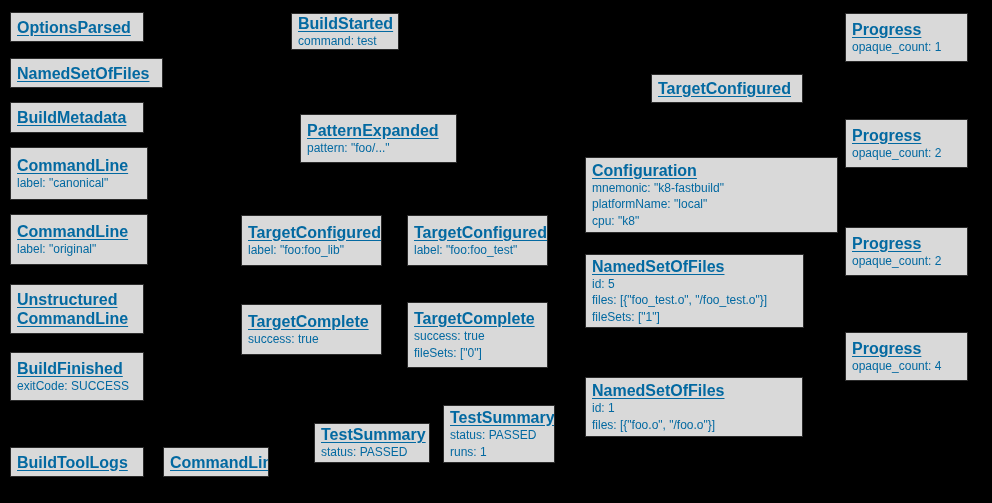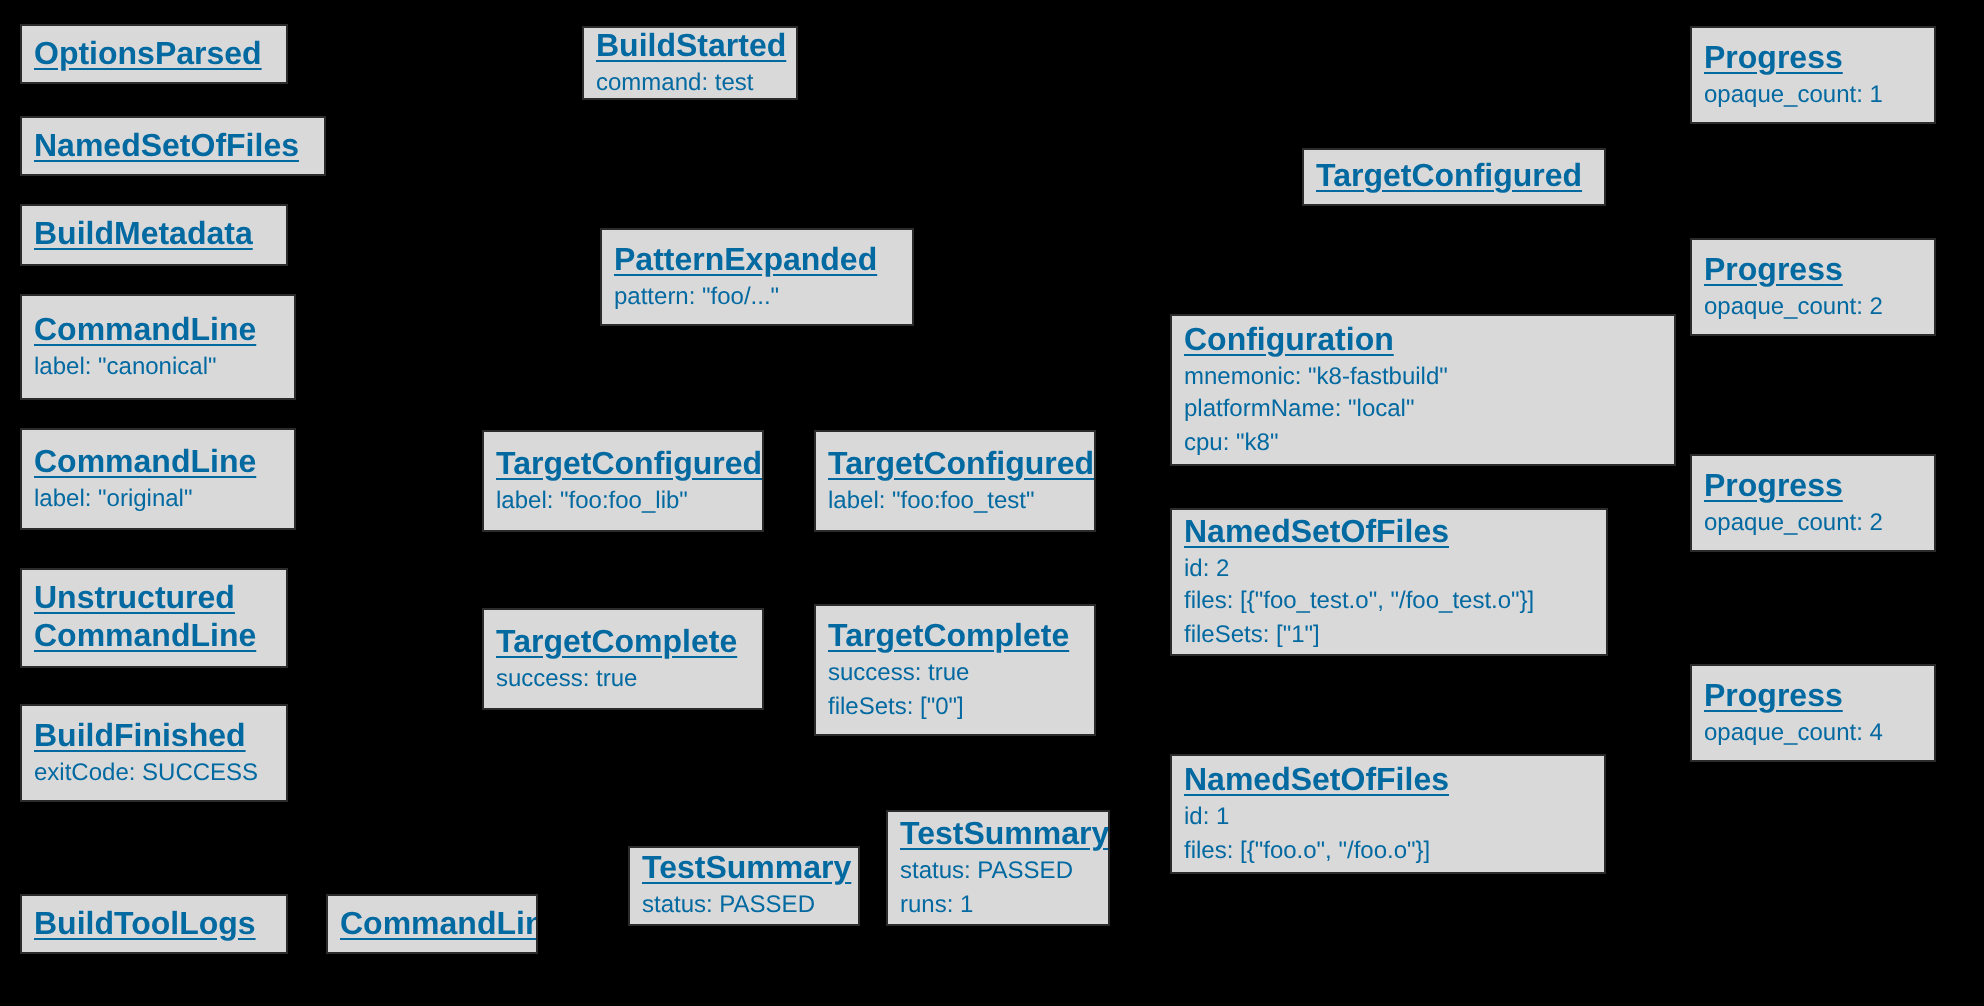--- a/index.html
+++ b/index.html
@@ -130,21 +130,21 @@
 
   <div class="node" style="left:585px;top:157px;width:253px;height:76px">
     <div class="t">Configuration</div>
     <div class="a">mnemonic: "k8-fastbuild"</div>
     <div class="a">platformName: "local"</div>
     <div class="a">cpu: "k8"</div>
   </div>
 
   <div class="node" style="left:585px;top:254px;width:219px;height:74px">
     <div class="t">NamedSetOfFiles</div>
-    <div class="a">id: 2</div>
+    <div class="a">id: 5</div>
     <div class="a">files: [{"foo_test.o", "/foo_test.o"}]</div>
     <div class="a">fileSets: ["1"]</div>
   </div>
 
   <div class="node" style="left:585px;top:377px;width:218px;height:60px">
     <div class="t">NamedSetOfFiles</div>
     <div class="a">id: 1</div>
     <div class="a">files: [{"foo.o", "/foo.o"}]</div>
   </div>
 

